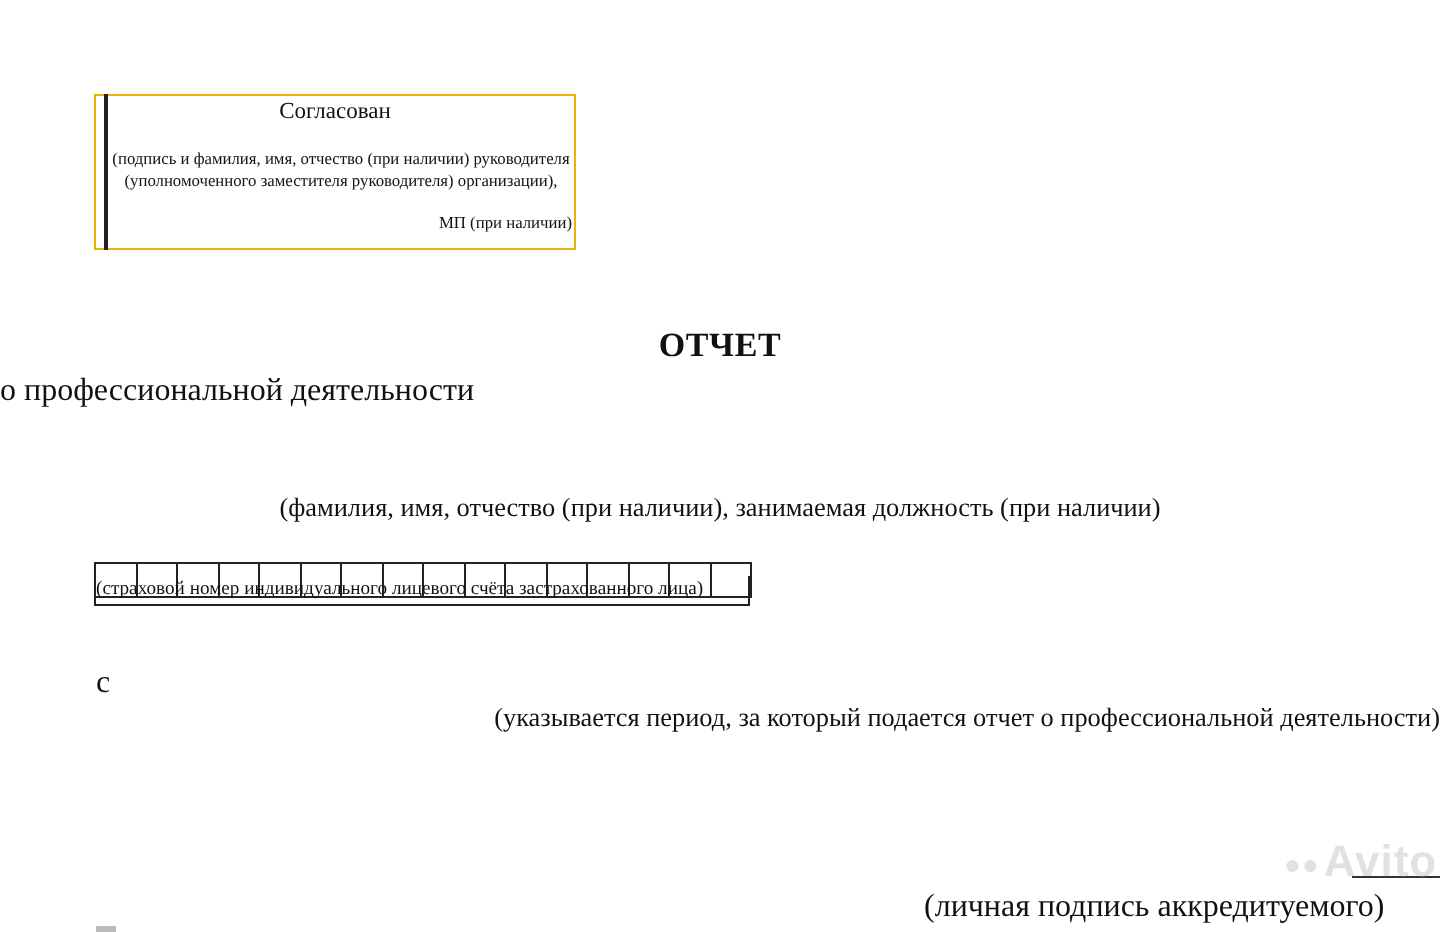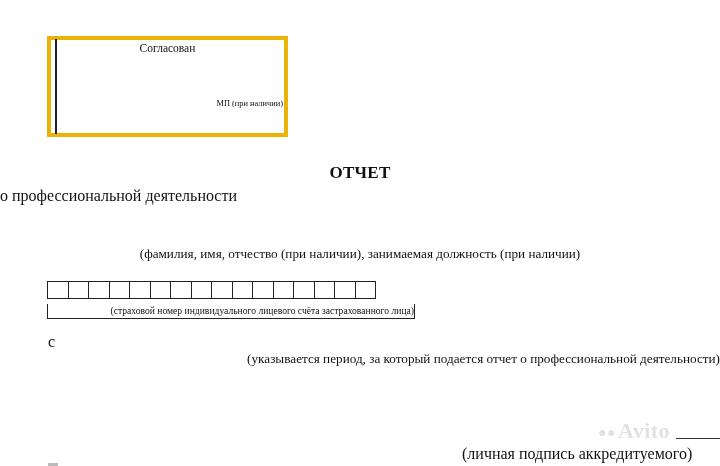--- a/index.html
+++ b/index.html
@@ -13,24 +13,24 @@
       position: relative;
       overflow: hidden;
       font-family: "Liberation Serif", "DejaVu Serif", serif;
       color: #111111;
     }
     .abs { position: absolute; }
 
     
     .approval-box {
       left: 47px;
-      top: 36px;
+      top: 47px;
       width: 241px;
-      height: 101px;
-      border: 4px solid #eab308;
+      height: 78px;
+      border: 1px solid #eab308;
       box-sizing: border-box;
     }
     .approval-box .inner-rule {
       position: absolute;
       left: 4px;
       top: -1px;
       bottom: -1px;
       width: 2px;
       background: #222;
     }
@@ -91,31 +91,30 @@
     }
     .snils-cell {
       width: 19.5px;
       height: 16px;
       border-right: 1px solid #222;
       border-bottom: 1px solid #222;
       box-sizing: content-box;
     }
     .snils-caption {
       left: 47px;
-      top: 304px;
-      width: 368px;
+      top: 288px;
+      width: 328px;
       height: 15px;
       box-sizing: border-box;
       border: 1px solid #222;
       border-top: none;
       font-size: 9.6px;
       line-height: 14px;
       white-space: nowrap;
       overflow: hidden;
-      text-align: right;
     }
 
     .period-prefix {
       left: 48px;
       top: 333px;
       font-size: 16px;
     }
     .period-caption {
       left: 0; width: 720px;
       top: 351px;
@@ -131,23 +130,23 @@
       background: #333;
     }
     .signature-caption {
       left: 462px;
       top: 445px;
       font-size: 16px;
       white-space: nowrap;
     }
 
     .watermark {
-      left: 598px;
+      left: 642px;
       top: 418px;
-      font-family: Liberation Serif, serif;
+      font-family: Liberation Sans, sans-serif;
       font-size: 22px;
       font-weight: bold;
       color: rgba(200,200,200,0.55);
       letter-spacing: 0.5px;
     }
     .watermark .dots {
       font-size: 14px;
       vertical-align: middle;
       margin-right: 2px;
     }
@@ -159,20 +158,24 @@
       height: 3px;
       background: #bbb;
     }
   </style>
 </head>
 <body>
 
 <div class="abs approval-box">
   <div class="inner-rule"></div>
   <div class="approval-title">Согласован</div>
+  <div class="approval-caption">
+    <div>(подпись и фамилия, имя, отчество (при наличии) руководителя</div>
+    <div>(уполномоченного заместителя руководителя) организации),</div>
+  </div>
   <div class="approval-seal">МП (при наличии)</div>
 </div>
 
 <div class="abs doc-title">ОТЧЕТ</div>
 <div class="abs doc-subtitle">о профессиональной деятельности</div>
 
 <div class="abs caption-fio">(фамилия, имя, отчество (при наличии), занимаемая должность (при наличии)</div>
 
 <div class="abs snils-grid">
   <div class="snils-cell"></div>

